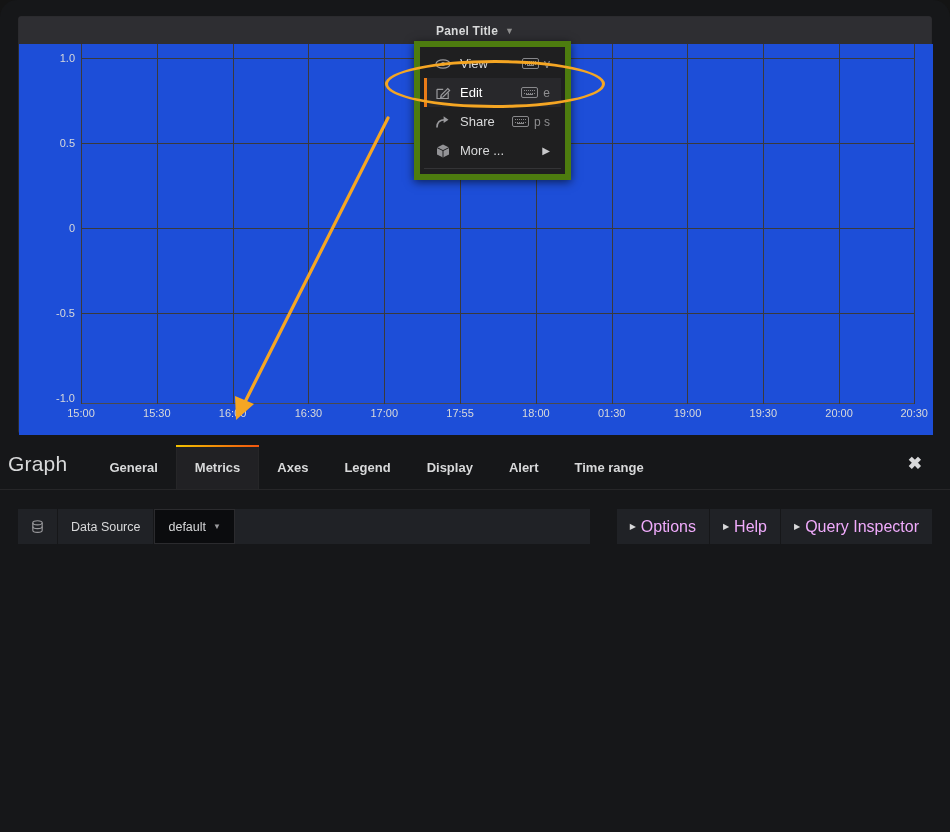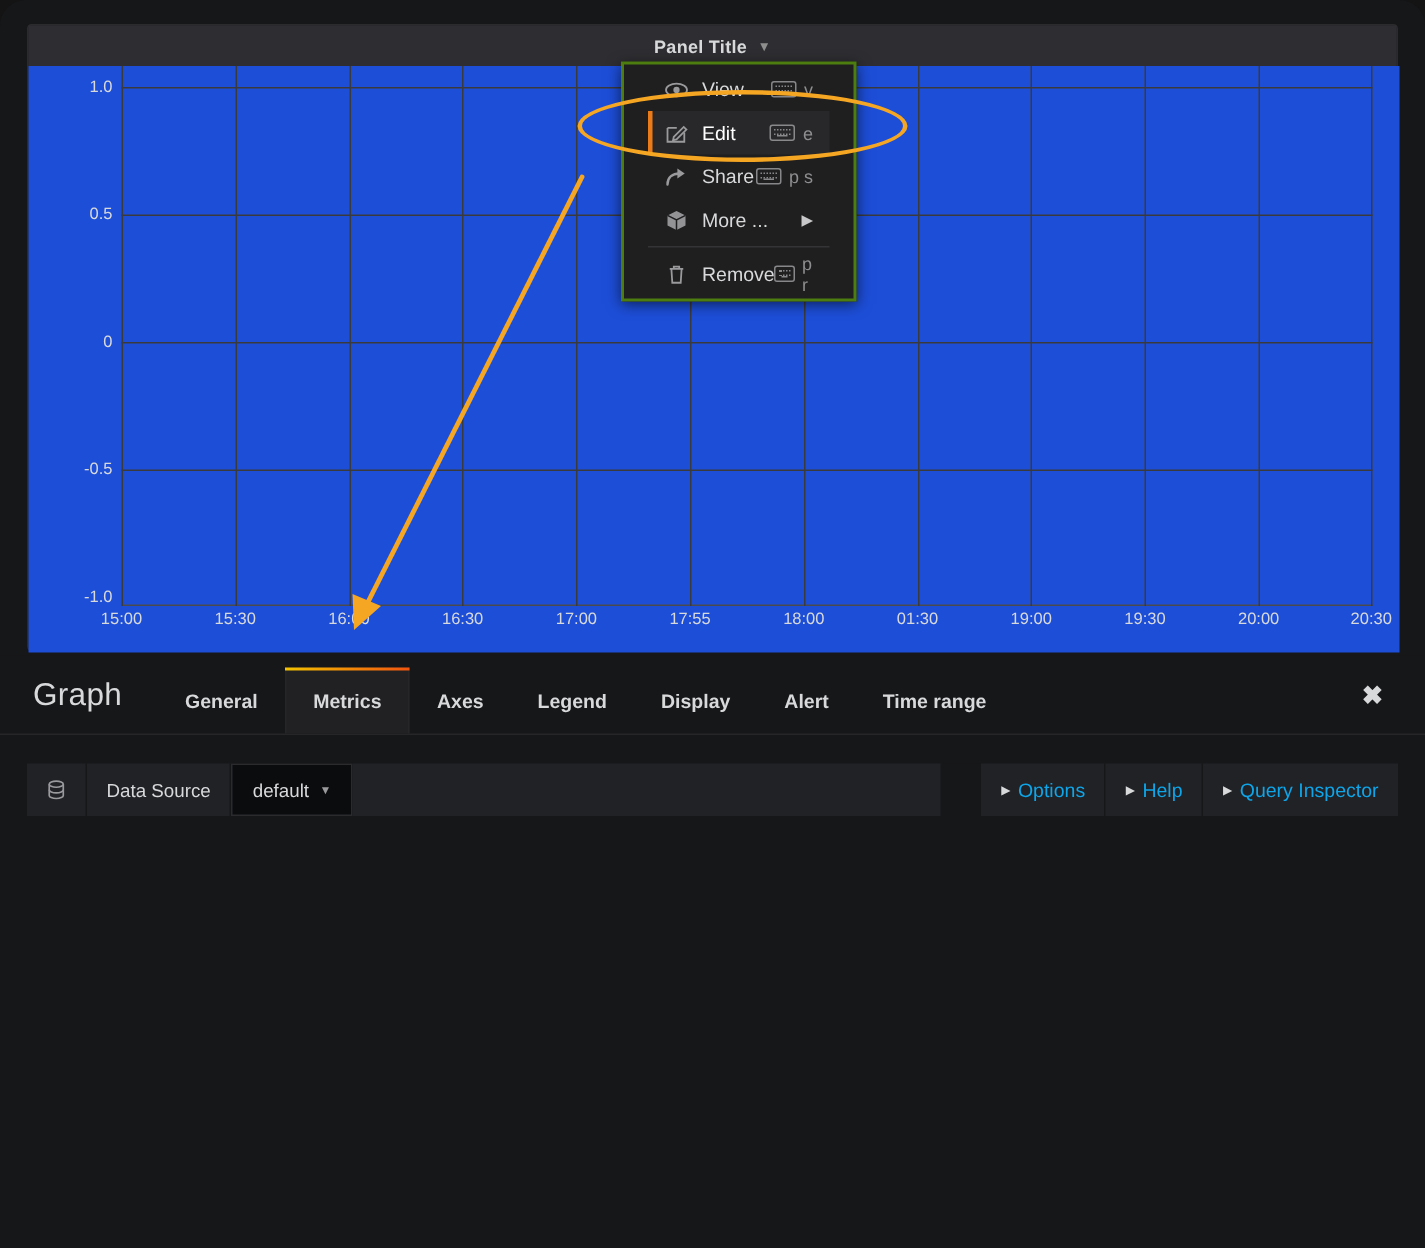--- a/index.html
+++ b/index.html
@@ -43,23 +43,23 @@
 
   .xlabs { position: absolute; left: 62px; top: 363px; right: 18px; height: 20px; }
   .x-lab {
     position: absolute; transform: translateX(-50%);
     font-size: 11px; color: #d8d9da; white-space: nowrap;
   }
 
   
   .ctx-menu {
     position: absolute; left: 414px; top: 41px; width: 157px;
-    background: #1f1f20; border: 2px solid #4d7c0f;
+    background: #1f1f20; border: 6px solid #4d7c0f;
     box-shadow: 0 2px 9px rgba(0,0,0,.6);
-    z-index: 30; padding: 2px 16px;
+    z-index: 30; padding: 2px 4px;
   }
   .ctx-item {
     display: flex; align-items: center; height: 29px; padding: 0 11px;
     color: #d8d9da; font-size: 13px; position: relative;
   }
   .ctx-item.hl { background: #28282b; border-left: 3px solid #eb7b18; padding-left: 8px; }
   .ctx-ico { width: 25px; flex: 0 0 25px; color: #9a9a9d; display: flex; align-items: center; }
   .ctx-label { flex: 1 1 auto; color: #d8d9da; }
   .ctx-item.hl .ctx-label { color: #fff; }
   .ctx-short { display: flex; align-items: center; gap: 5px; color: #8e8e90; font-size: 12px; }
@@ -81,21 +81,21 @@
   .ellipse-hl {
     position: absolute; left: 385px; top: 60px; width: 220px; height: 48px;
     border: 3px solid #f5a623; border-radius: 50%; z-index: 40; pointer-events: none;
   }
   .arrow-svg { position: absolute; left: 0; top: 0; width: 950px; height: 460px; z-index: 35; pointer-events: none; }
 
   
   .editor { position: absolute; left: 0; top: 437px; width: 950px; height: 395px; background: #161719; }
   .tabbar {
     position: relative; height: 53px; border-bottom: 1px solid #262628;
-    display: flex; align-items: flex-end; padding-left: 22px;
+    display: flex; align-items: flex-end; padding-left: 8px;
   }
   .editor-kind {
     font-size: 21px; color: #d8d9da; font-weight: normal; padding-bottom: 13px; margin-right: 24px;
     letter-spacing: .2px;
   }
   .tab {
     position: relative; font-size: 13px; color: #d8d9da; padding: 0 18px 15px 18px;
     line-height: 1; white-space: nowrap; font-weight: bold;
   }
   .tab.active {
@@ -117,21 +117,21 @@
   }
   .seg {
     background: #202226; border-right: 1px solid #161719; display: flex; align-items: center;
     padding: 0 13px; color: #d8d9da; font-size: 12.5px; white-space: nowrap;
   }
   .seg.ico { padding: 0 12px; color: #9a9a9d; }
   .seg.dark { background: #0b0c0e; border: 1px solid #2b2b2e; }
   .seg.grow { flex: 1 1 auto; background: #202226; }
   .seg.spacer { flex: 0 0 14px; background: #161719; border: none; }
   .caret { margin-left: 7px; color: #9a9a9d; font-size: 8px; }
-  .rt { color: #0ea5e9; font-size: 13px; }
+  .rt { color: #f0abfc; font-size: 16px; }
   .tri { color: #d8d9da; font-size: 8px; margin-right: 5px; display: inline-block; }
 </style>
 </head>
 <body>
 
 <div id="root">
 
   <div class="panel">
     <div class="panel-header">
       <span class="panel-title">Panel Title</span>
@@ -234,32 +234,20 @@
             <path d="M8 1.6l6 3v6.8l-6 3-6-3V4.6z" fill="currentColor" opacity=".95"></path>
             <path d="M2 4.6l6 3 6-3M8 7.6v6.8" fill="none" stroke="#1f1f20" stroke-width="1"></path>
           </svg>
       </span>
       <span class="ctx-label">More ...</span>
       <span class="ctx-sub-arrow">▶</span>
     </div>
 
     <div class="ctx-sep"></div>
 
-    <div class="ctx-item">
-      <span class="ctx-ico">
-        <svg width="16" height="16" viewBox="0 0 16 16">
-            <path d="M3.5 4.3h9M6.2 4.3V2.8h3.6v1.5M4.6 4.3l.6 9.2h5.6l.6-9.2" fill="none" stroke="currentColor" stroke-width="1.2"></path>
-          </svg>
-      </span>
-      <span class="ctx-label">Remove</span>
-      <span class="ctx-short">
-        <i class="kbd"></i>
-        <span>p r</span>
-      </span>
-    </div>
   </div>
 
   <div class="ellipse-hl"></div>
   <svg class="arrow-svg">
     <line x1="388" y1="118" x2="243" y2="406" stroke="#f5a623" stroke-width="3.2" stroke-linecap="round"></line>
     <polygon points="236,420 235,396 254,404" fill="#f5a623"></polygon>
   </svg>
 
   <div class="editor">
 

